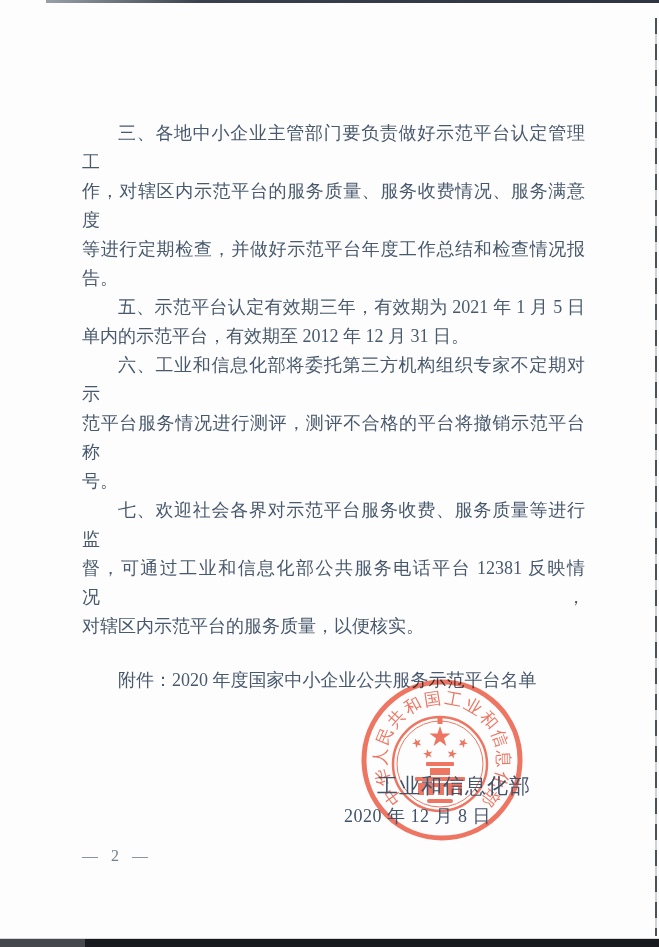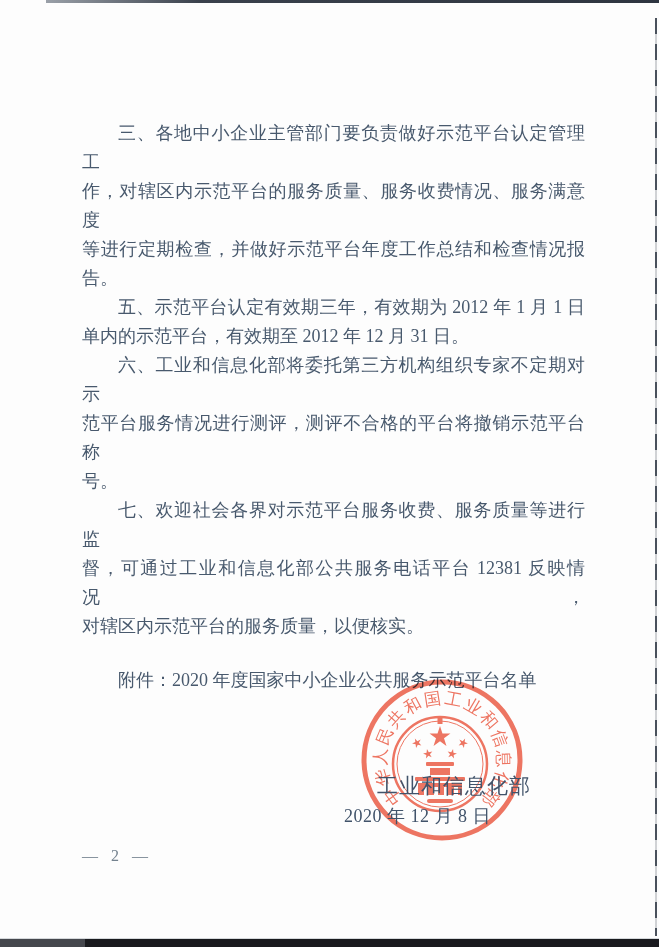--- a/index.html
+++ b/index.html
@@ -49,21 +49,21 @@
 
     <div>
       <div class="line first">三、各地中小企业主管部门要负责做好示范平台认定管理工</div>
       <div class="line">作，对辖区内示范平台的服务质量、服务收费情况、服务满意度</div>
       <div class="line">等进行定期检查，并做好示范平台年度工作总结和检查情况报</div>
       <div class="line last">告。</div>
     </div>
 
 
     <div>
-      <div class="line first">五、示范平台认定有效期三年，有效期为 2012 年 1 月 1 日</div>
+      <div class="line first">五、示范平台认定有效期三年，有效期为 2021 年 1 月 5 日</div>
       <div class="line last">单内的示范平台，有效期至 2012 年 12 月 31 日。</div>
     </div>
 
     <div>
       <div class="line first">六、工业和信息化部将委托第三方机构组织专家不定期对示</div>
       <div class="line">范平台服务情况进行测评，测评不合格的平台将撤销示范平台称</div>
       <div class="line last">号。</div>
     </div>
 
     <div>

